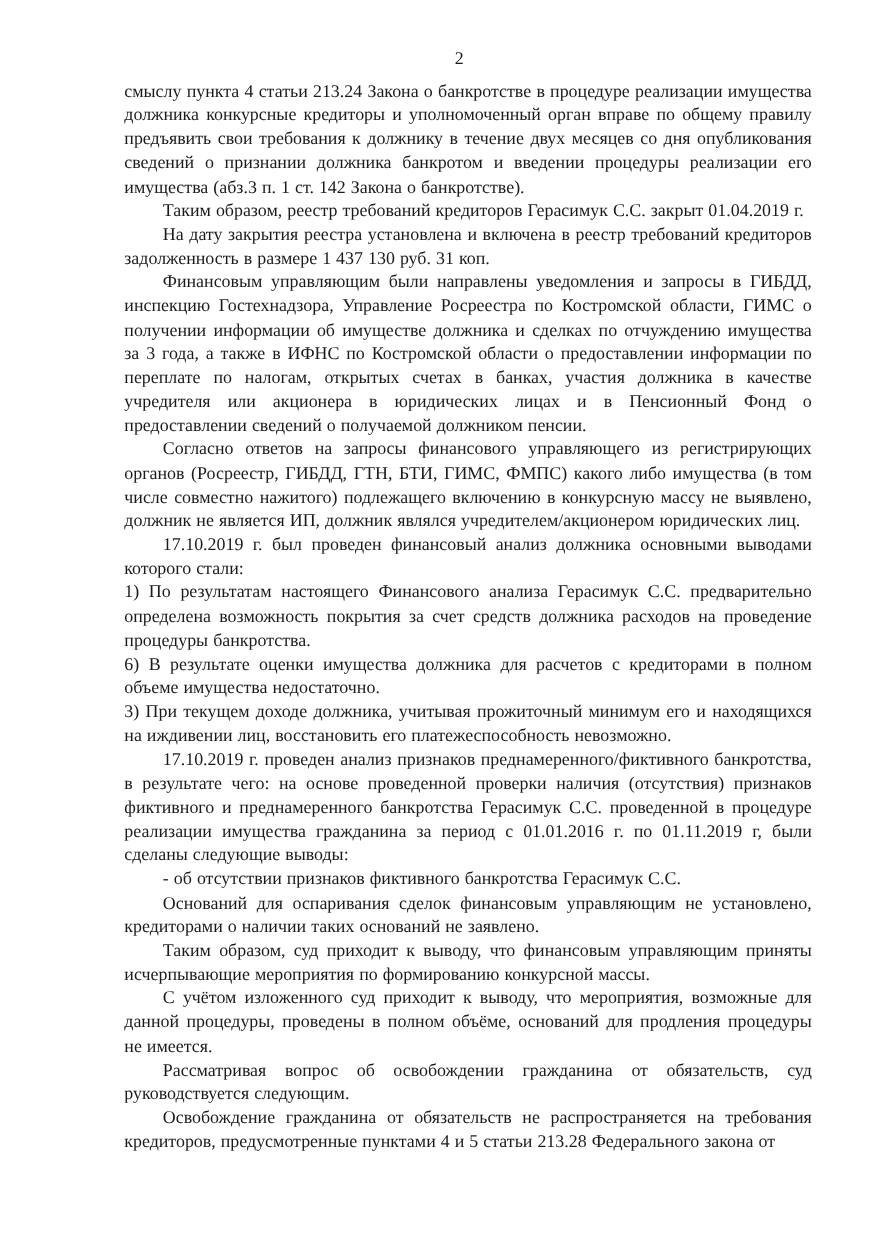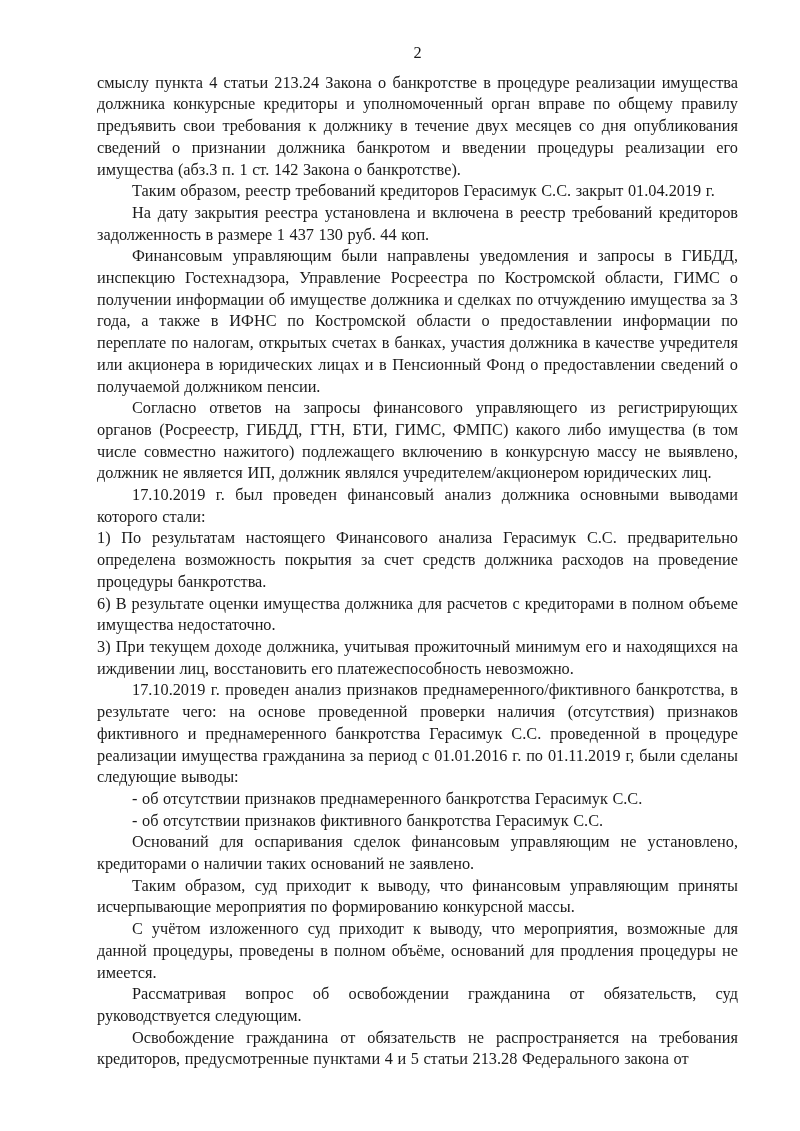--- a/index.html
+++ b/index.html
@@ -20,20 +20,21 @@
   }
   .page-number {
     text-align: center;
     font-size: 16.3px;
     line-height: 21.7px;
     margin: 0 0 8px 0;
   }
   .body-text {
     font-size: 16.3px;
     line-height: 21.7px;
+    margin-left: 16px;
   }
   .body-text p {
     margin: 0;
     padding: 0;
     text-align: justify;
     word-spacing: 0.5px;
   }
   .body-text p.indent {
     text-indent: 35px;
   }
@@ -42,29 +43,28 @@
   }
 </style>
 </head>
 <body>
 
 <div class="sheet">
   <div class="page-number">2</div>
   <div class="body-text">
     <p class="no-indent">смыслу пункта 4 статьи 213.24 Закона о банкротстве в процедуре реализации имущества должника конкурсные кредиторы и уполномоченный орган вправе по общему правилу предъявить свои требования к должнику в течение двух месяцев со дня опубликования сведений о признании должника банкротом и введении процедуры реализации его имущества (абз.3 п. 1 ст. 142 Закона о банкротстве).</p>
     <p class="indent">Таким образом, реестр требований кредиторов Герасимук С.С. закрыт 01.04.2019 г.</p>
-    <p class="indent">На дату закрытия реестра установлена и включена в реестр требований кредиторов задолженность в размере 1 437 130  руб. 44 коп.</p>
+    <p class="indent">На дату закрытия реестра установлена и включена в реестр требований кредиторов задолженность в размере 1 437 130  руб. 31 коп.</p>
     <p class="indent">Финансовым управляющим были направлены уведомления и запросы в ГИБДД, инспекцию Гостехнадзора, Управление Росреестра по Костромской области, ГИМС о получении информации об имуществе должника и сделках по отчуждению имущества за 3 года, а также в ИФНС по Костромской области о предоставлении информации по переплате по налогам, открытых счетах в банках, участия должника в качестве учредителя или акционера в юридических лицах и в Пенсионный Фонд о предоставлении сведений о получаемой должником пенсии.</p>
     <p class="indent">Согласно ответов на запросы финансового управляющего из регистрирующих органов (Росреестр, ГИБДД, ГТН, БТИ, ГИМС, ФМПС) какого либо имущества (в том числе совместно нажитого) подлежащего включению в конкурсную массу не выявлено, должник не является ИП, должник являлся учредителем/акционером юридических лиц.</p>
     <p class="indent">17.10.2019 г. был проведен финансовый анализ должника основными выводами которого стали:</p>
     <p class="no-indent">1) По результатам настоящего Финансового анализа Герасимук С.С. предварительно определена возможность покрытия за счет средств должника расходов на проведение процедуры банкротства.</p>
     <p class="no-indent">6) В результате оценки имущества должника для расчетов с кредиторами в полном объеме имущества недостаточно.</p>
     <p class="no-indent">3) При текущем доходе должника, учитывая прожиточный минимум его и находящихся на иждивении лиц, восстановить его платежеспособность невозможно.</p>
     <p class="indent">17.10.2019 г. проведен анализ признаков преднамеренного/фиктивного банкротства, в результате чего: на основе проведенной проверки наличия (отсутствия) признаков фиктивного и преднамеренного банкротства Герасимук С.С. проведенной в процедуре реализации имущества гражданина за период с 01.01.2016 г. по 01.11.2019 г, были сделаны следующие выводы:</p>
-    <p class="indent">- об отсутствии признаков преднамеренного банкротства Герасимук С.С.</p>
     <p class="indent">- об отсутствии признаков фиктивного банкротства Герасимук С.С.</p>
     <p class="indent">Оснований для оспаривания сделок финансовым управляющим не установлено, кредиторами о наличии таких оснований не заявлено.</p>
     <p class="indent">Таким образом, суд приходит к выводу, что финансовым управляющим приняты исчерпывающие мероприятия по формированию конкурсной массы.</p>
     <p class="indent">С учётом изложенного суд приходит к выводу, что мероприятия, возможные для данной процедуры, проведены в полном объёме, оснований для продления процедуры не имеется.</p>
     <p class="indent">Рассматривая вопрос об освобождении гражданина от обязательств, суд руководствуется следующим.</p>
     <p class="indent">Освобождение гражданина от обязательств не распространяется на требования кредиторов, предусмотренные пунктами 4 и 5 статьи 213.28 Федерального закона от</p>
   </div>
 </div>
 
 </body></html>

